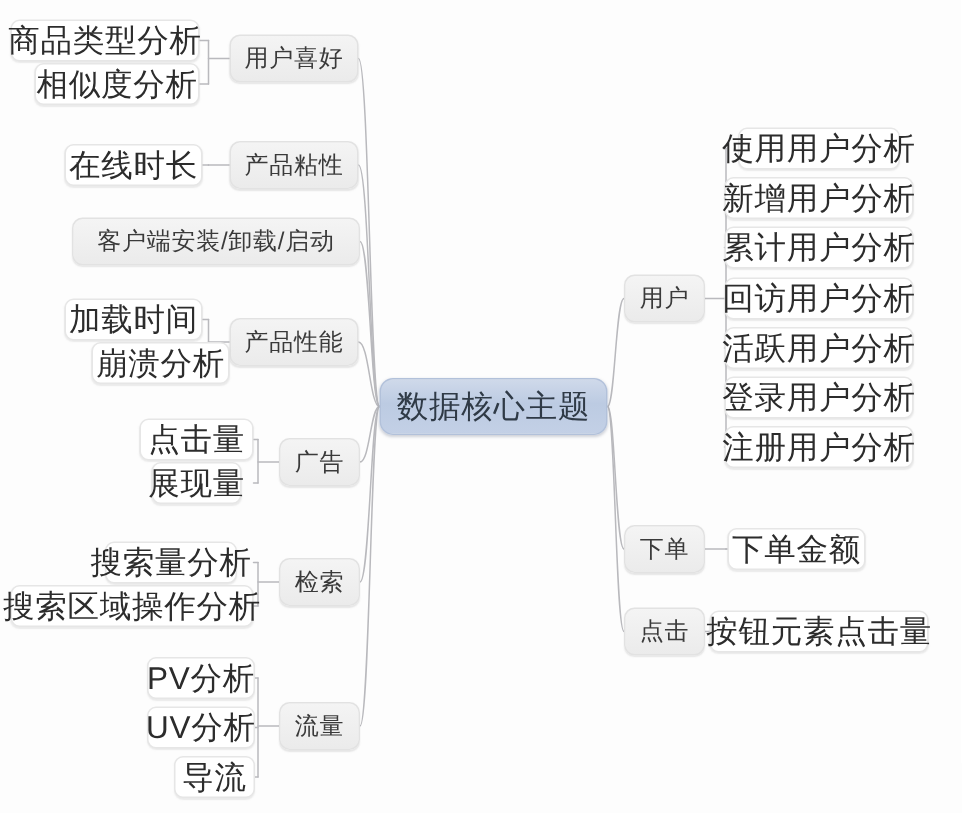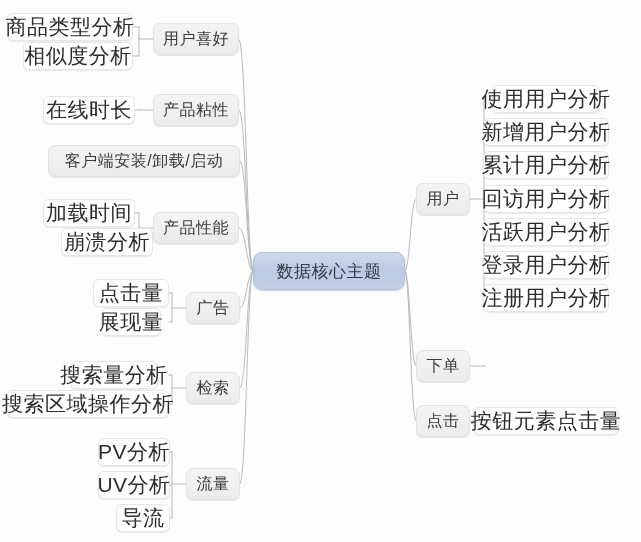--- a/index.html
+++ b/index.html
@@ -33,21 +33,21 @@
     justify-content: center;
     white-space: nowrap;
     transform: translate(-50%, -50%);
     letter-spacing: 0.5px;
   }
   .node-root {
     background: linear-gradient(180deg, #cfd9ea 0%, #bccbe2 45%, #c3d0e6 100%);
     border: 1px solid #b2c1da;
     border-radius: 9px;
     color: #2f3a46;
-    font-size: 17px;
+    font-size: 21px;
     padding: 0 16px;
     box-shadow: 0 1px 2px rgba(120,130,150,0.35);
   }
   .node-branch {
     background: linear-gradient(180deg, #f4f4f4 0%, #ebebeb 100%);
     border: 1px solid #e2e2e2;
     border-radius: 7px;
     color: #3a3a3a;
     font-size: 16px;
     padding: 0 12px;
@@ -140,15 +140,16 @@
     <div class="node node-leaf" style="left: 143px; top: 518px; width: 54px; height: 28px;">导流</div>
     <div class="node node-branch" style="left: 443px; top: 199px; width: 54px; height: 32px;">用户</div>
     <div class="node node-leaf" style="left: 546px; top: 99px; width: 108px; height: 28px;">使用用户分析</div>
     <div class="node node-leaf" style="left: 546px; top: 132px; width: 126px; height: 28px;">新增用户分析</div>
     <div class="node node-leaf" style="left: 546px; top: 165px; width: 126px; height: 28px;">累计用户分析</div>
     <div class="node node-leaf" style="left: 546px; top: 199px; width: 126px; height: 28px;">回访用户分析</div>
     <div class="node node-leaf" style="left: 546px; top: 232px; width: 126px; height: 28px;">活跃用户分析</div>
     <div class="node node-leaf" style="left: 546px; top: 265px; width: 126px; height: 28px;">登录用户分析</div>
     <div class="node node-leaf" style="left: 546px; top: 298px; width: 126px; height: 28px;">注册用户分析</div>
     <div class="node node-branch" style="left: 443px; top: 366px; width: 54px; height: 32px;">下单</div>
+    <div class="node node-leaf" style="left: 531px; top: 366px; width: 92px; height: 28px;">下单金额</div>
     <div class="node node-branch" style="left: 443px; top: 421px; width: 54px; height: 32px;">点击</div>
     <div class="node node-leaf" style="left: 546px; top: 421px; width: 146px; height: 28px;">按钮元素点击量</div>
   </div>
 
 </body></html>

